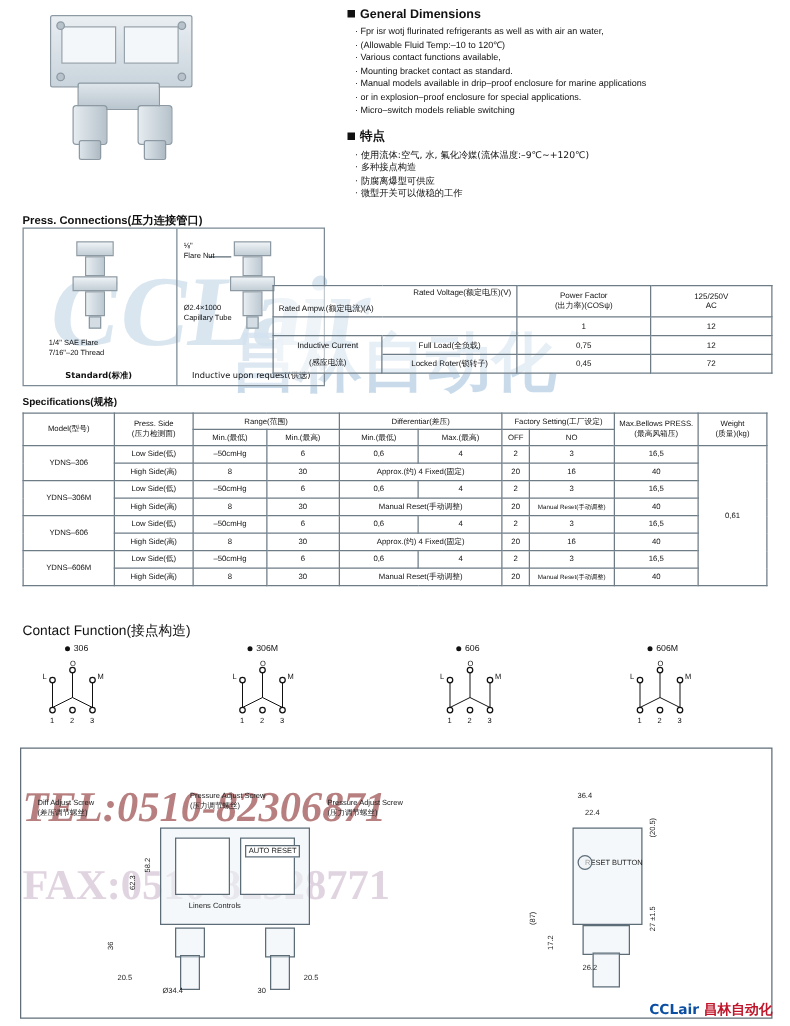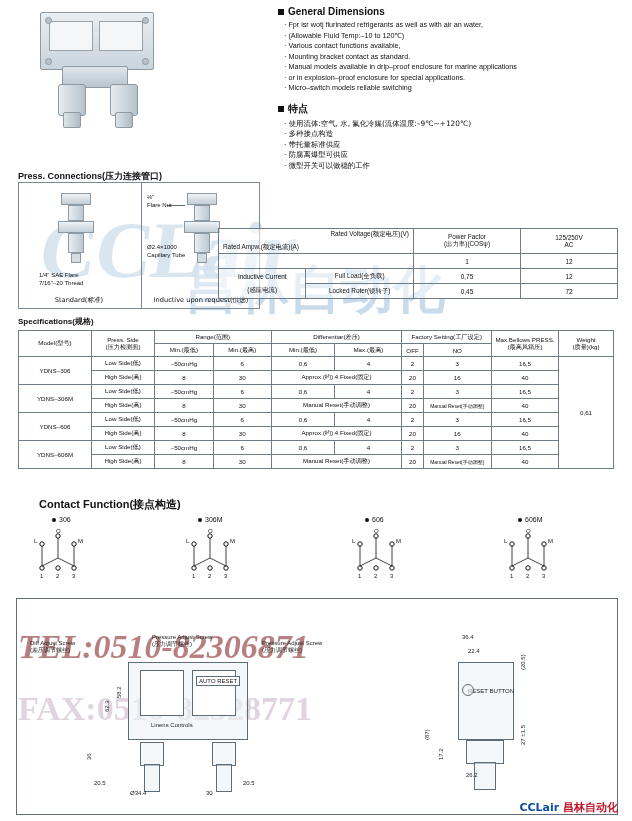--- a/index.html
+++ b/index.html
@@ -75,21 +75,21 @@
   .rt .diagcell .tr{position:absolute;right:4px;top:1px;}
   .rt .diagcell .bl{position:absolute;left:4px;bottom:1px;}
 
   
   .spec-title{position:absolute;left:18px;top:316px;font-size:8px;font-weight:bold;}
   .spec{position:absolute;left:18px;top:330px;width:596px;font-size:6.2px;}
   .spec td,.spec th{border:1px solid #6e7c86;padding:0 2px;text-align:center;height:13px;background:rgba(255,255,255,.6);font-weight:normal;}
   .spec th{height:24px;font-size:6.2px;}
 
   
-  .cf-title{position:absolute;left:18px;top:497px;font-size:11px;font-weight:bold;margin-left:21px;}
+  .cf-title{position:absolute;left:18px;top:497px;font-size:11px;font-weight:normal;}
   .cf-item{position:absolute;top:516px;font-size:7px;}
   .cf-item .dot{display:inline-block;width:4px;height:4px;background:#111;border-radius:50%;margin-right:3px;vertical-align:middle;}
   .cf-d{position:absolute;top:528px;width:120px;height:55px;}
 
   
   .dim-box{position:absolute;left:16px;top:598px;width:600px;height:215px;border:1px solid #5f6e79;background:rgba(255,255,255,.25);}
   .dim-title{position:absolute;left:24px;top:601px;font-size:13px;font-weight:bold;}
   .cal{position:absolute;right:14px;bottom:6px;font-size:11px;font-weight:bold;color:#0b4ea2;font-family:"DejaVu Sans",sans-serif;}
   .cal .cn{color:#c0152a;}
 
@@ -135,42 +135,41 @@
       <li>Manual models available in drip–proof enclosure for marine applications</li>
       <li style="list-style:none;">or in explosion–proof enclosure for special applications.</li>
       <li>Micro–switch models reliable switching</li>
     </ul>
     <div class="sec-h">
       <span class="sq"></span><span>特点</span>
     </div>
     <ul class="cn">
       <li>使用流体:空气, 水, 氟化冷媒(流体温度:–9℃~+120℃)</li>
       <li>多种接点构造</li>
-      <li>带托量标准供应</li>
       <li>防腐离爆型可供应</li>
       <li>微型开关可以做稳的工作</li>
     </ul>
   </div>
 
   <div class="pc-title">Press. Connections(压力连接管口)</div>
   <div class="pc-box">
     <div class="pc-div"></div>
 
     <div class="fit" style="left:42px;top:10px;">
       <div class="hex"></div>
       <div class="stem"></div>
       <div class="hex" style="width:34px;margin-left:-3px;"></div>
       <div class="stem" style="height:18px;"></div>
       <div class="tip"></div>
     </div>
     <div class="lbl" style="left:20px;top:88px;">
       <div>1/4"  SAE Flare</div>
       <div>7/16"–20 Thread</div>
     </div>
-    <div class="pc-cap" style="left:0;">Standard(标准)</div>
+    <div class="pc-cap" style="left:0;font-weight:bold;">Standard(标准)</div>
 
     <div class="fit" style="left:168px;top:10px;">
       <div class="hex"></div>
       <div class="stem"></div>
       <div class="hex" style="width:34px;margin-left:-3px;"></div>
       <div class="stem" style="height:18px;"></div>
       <div class="tip"></div>
     </div>
     <div class="dline" style="left:148px;top:22px;width:18px;height:1px;background:#5d6d78;"></div>
     <div class="lbl" style="left:128px;top:10px;">

